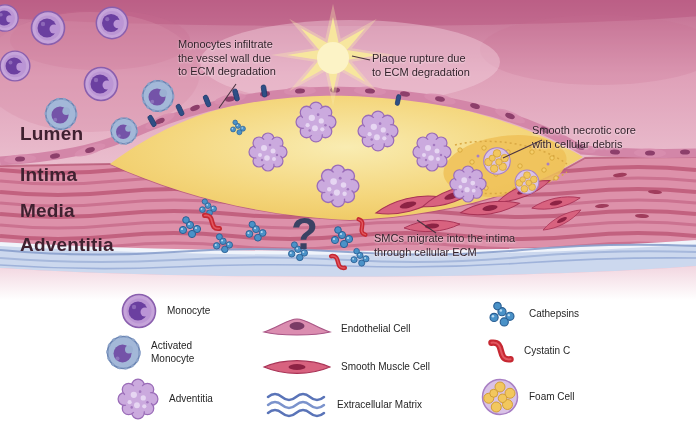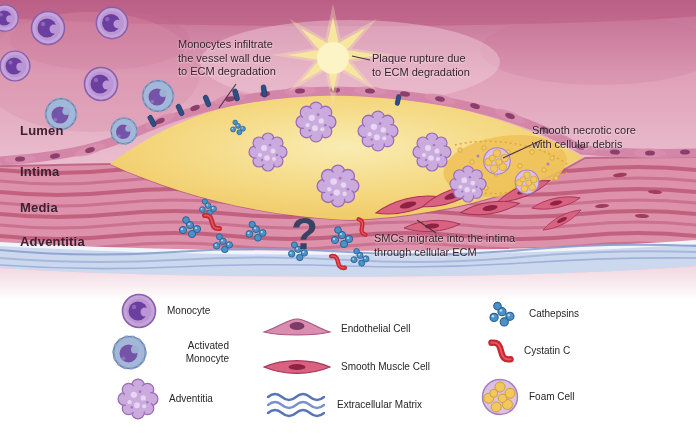--- a/index.html
+++ b/index.html
@@ -1,19 +1,19 @@
 <!DOCTYPE html>
 <html><head>
 <meta charset="utf-8">
 <style>
   * { margin:0; padding:0; box-sizing:border-box; }
   html,body { background:#ffffff; font-family:"Liberation Sans", sans-serif; }
   .canvas { position:relative; width:696px; height:434px; background:#ffffff; overflow:hidden; }
   .art { position:absolute; left:0; top:0; display:block; }
-  .layer-label { position:absolute; font-size:13px; font-weight:700; color:#3f2130; letter-spacing:.2px; }
+  .layer-label { position:absolute; font-size:19px; font-weight:700; color:#3f2130; letter-spacing:.2px; }
   .annotation { position:absolute; font-size:11px; line-height:1.24; color:#33222b; text-align:left;
                 font-weight:500; text-shadow:0 1px 2px rgba(255,240,246,.85); }
   .annotation div { white-space:nowrap; }
   .qmark { position:absolute; font-size:44px; font-weight:700; color:#3a4263; line-height:1; }
   .legend { position:absolute; left:0; top:0; width:696px; height:434px; pointer-events:none; }
   .legend-item { position:absolute; display:flex; align-items:center; gap:9px; }
   .legend-label { font-size:10px; color:#262626; line-height:1.25; }
   .legend-label.wrap { width:72px; }
 </style>
 </head>
@@ -336,21 +336,21 @@
 
   <div class="legend">
 
     <div class="legend-item" style="left:120px; top:292px;">
       <svg width="38" height="38" viewBox="-19 -19 38 38">
           <use href="#sym-monocyte"></use>
         </svg>
       <span class="legend-label">Monocyte</span>
     </div>
 
-    <div class="legend-item" style="left:111px; top:334px;text-align:right;">
+    <div class="legend-item" style="left:105px; top:334px;">
       <svg width="37" height="37" viewBox="-18.5 -18.5 37 37">
           <use href="#sym-activated"></use>
         </svg>
       <span class="legend-label wrap">Activated Monocyte</span>
     </div>
 
     <div class="legend-item" style="left:116px; top:377px;">
       <svg width="44" height="44" viewBox="-21 -21 42 42">
           <use href="#sym-macrophage"></use>
         </svg>

